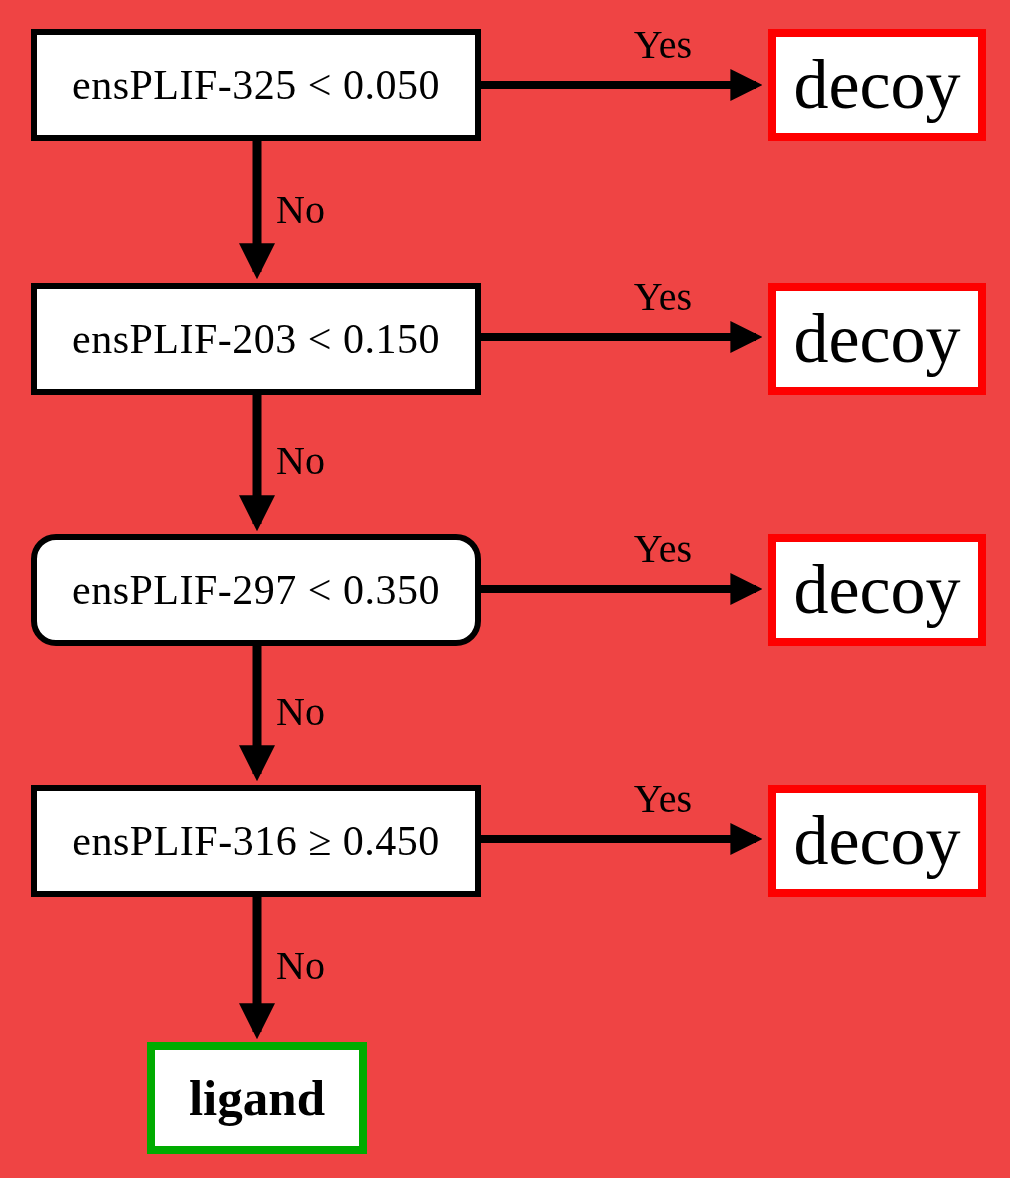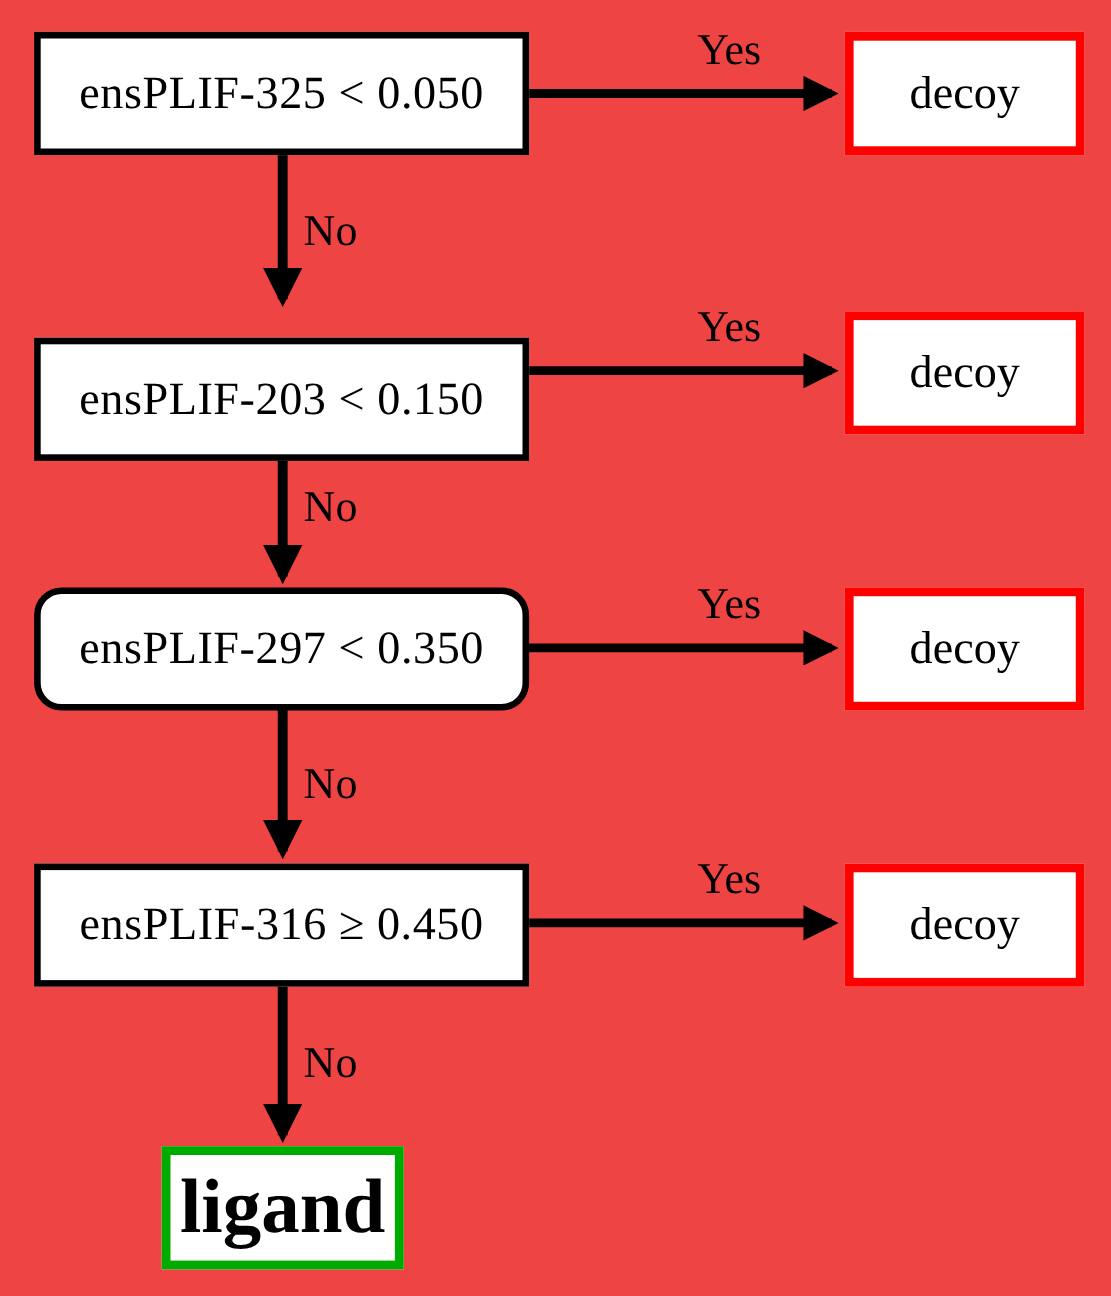--- a/index.html
+++ b/index.html
@@ -33,29 +33,29 @@
     height:112px;
     border:6px solid #000;
     font-size:42px;
     letter-spacing:0.5px;
   }
   .decoy{
     left:768px;
     width:218px;
     height:112px;
     border:8px solid #fe0000;
-    font-size:42px;
+    font-size:70px;
   }
   .ligand{
     left:147px;
     top:1042px;
     width:220px;
     height:112px;
     border:8px solid #00ab00;
-    font-size:70px;
+    font-size:51px;
     font-weight:bold;
   }
   .edge-label{
     position:absolute;
     font-size:40px;
     line-height:44px;
     white-space:nowrap;
   }
   .yes-label{
     left:572px;
@@ -88,21 +88,21 @@
     <line x1="257" y1="393" x2="257" y2="524" stroke="#000" stroke-width="9" marker-end="url(#ah)"></line>
     <line x1="257" y1="644" x2="257" y2="774" stroke="#000" stroke-width="9" marker-end="url(#ah)"></line>
     <line x1="257" y1="895" x2="257" y2="1032" stroke="#000" stroke-width="9" marker-end="url(#ah)"></line>
   </svg>
 
   <div class="node cond" style="top: 29px; border-color: rgb(0, 0, 0);">ensPLIF-325 &lt; 0.050</div>
   <div class="edge-label yes-label" style="top:23px">Yes</div>
   <div class="node decoy" style="top: 29px; border-color: rgb(254, 0, 0);">decoy</div>
   <div class="edge-label no-label" style="top:188px">No</div>
 
-  <div class="node cond" style="top: 283px; border-color: rgb(0, 0, 0); margin-top: 24px;">ensPLIF-203 &lt; 0.150</div>
+  <div class="node cond" style="top: 283px; border-color: rgb(0, 0, 0);">ensPLIF-203 &lt; 0.150</div>
   <div class="edge-label yes-label" style="top:275px">Yes</div>
   <div class="node decoy" style="top: 283px; border-color: rgb(254, 0, 0);">decoy</div>
   <div class="edge-label no-label" style="top:439px">No</div>
 
   <div class="node cond" style="top: 534px; border-color: rgb(0, 0, 0); border-radius: 25px;">ensPLIF-297 &lt; 0.350</div>
   <div class="edge-label yes-label" style="top:527px">Yes</div>
   <div class="node decoy" style="top: 534px; border-color: rgb(254, 0, 0);">decoy</div>
   <div class="edge-label no-label" style="top:690px">No</div>
 
   <div class="node cond" style="top: 785px; border-color: rgb(0, 0, 0);">ensPLIF-316 ≥ 0.450</div>

